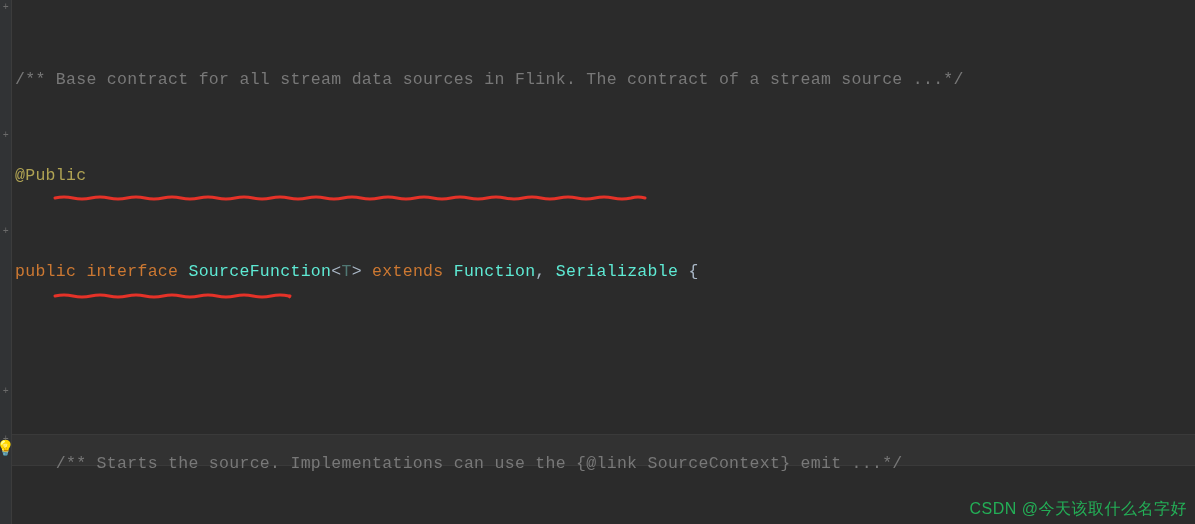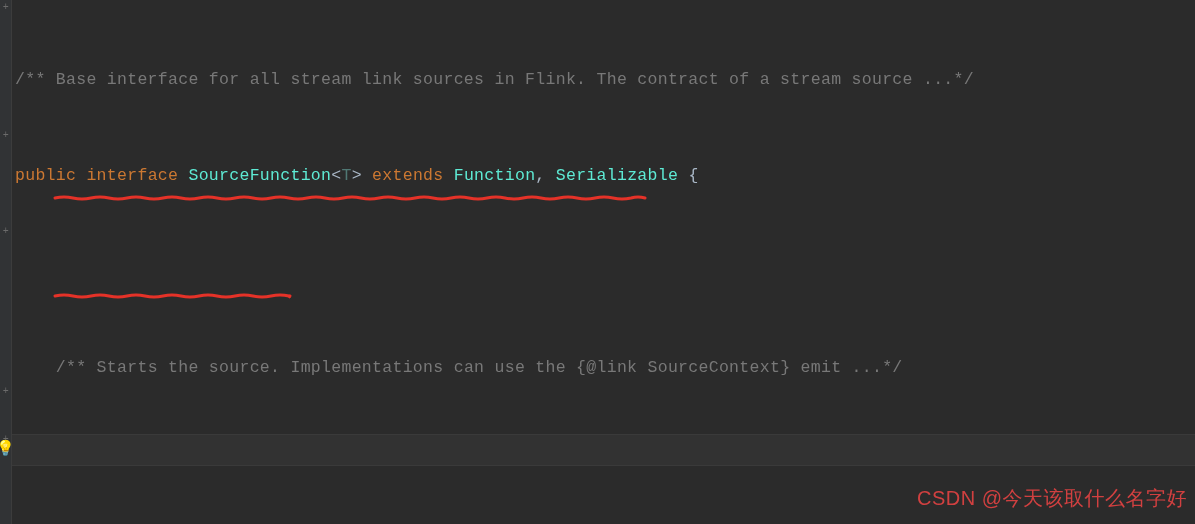--- a/index.html
+++ b/index.html
@@ -56,24 +56,24 @@
   .c-anno     { color: #b0a353; }
   .c-kw       { color: #cc7832; margin-top: 43px; }
   .c-type     { color: #5eead4; }
   .c-generic  { color: #507874; }
   .c-punct    { color: #a9b7c6; }
   .underline-wrap { position: absolute; left: 15px; top: 0; right: 0; pointer-events: none; }
   .uline { position: absolute; }
   .watermark {
     position: absolute;
     right: 8px;
-    bottom: 12px;
-    color: #ef4444;
+    bottom: 4px;
+    color: #22c55e;
     font-family: "Microsoft YaHei", sans-serif;
-    font-size: 20px;
+    font-size: 16px;
     letter-spacing: 0.5px;
     opacity: 0.85;
     font-weight: 300;
   }
 </style>
 </head>
 <body>
 
 <div class="gutter"></div>
 
@@ -82,21 +82,22 @@
     <div class="fold" style="top: 131px;">+</div>
     <div class="fold" style="top: 227px;">+</div>
     <div class="fold" style="top: 387px;">+</div>
     <div class="fold" style="top: 435px;">+</div>
     <div class="bulb" style="top: 439px;">💡</div>
   </div>
 
 <div class="caret-line" id="caret" style="top: 434px;"></div>
 
 <div class="code">
-  <div class="line"><span class="c-comment">/** Base interface for all stream link sources in Flink. The contract of a stream source ...*/</span></div>
+  <div class="line"><span class="c-comment">/** Base contract for all stream data sources in Flink. The contract of a stream source ...*/</span></div>
+  <div class="line"><span class="c-anno">@Public</span></div>
   <div class="line"><span class="c-kw">public </span><span class="c-kw">interface </span><span class="c-type">SourceFunction</span><span class="c-punct">&lt;</span><span class="c-generic">T</span><span class="c-punct">&gt; </span><span class="c-kw">extends </span><span class="c-type">Function</span><span class="c-punct">, </span><span class="c-type">Serializable </span><span class="c-punct">{</span></div>
   <div class="line"><span></span></div>
   <div class="line"><span>    </span><span class="c-comment">/** Starts the source. Implementations can use the {@link SourceContext} emit ...*/</span></div>
   
   
   
   
   
   
   

